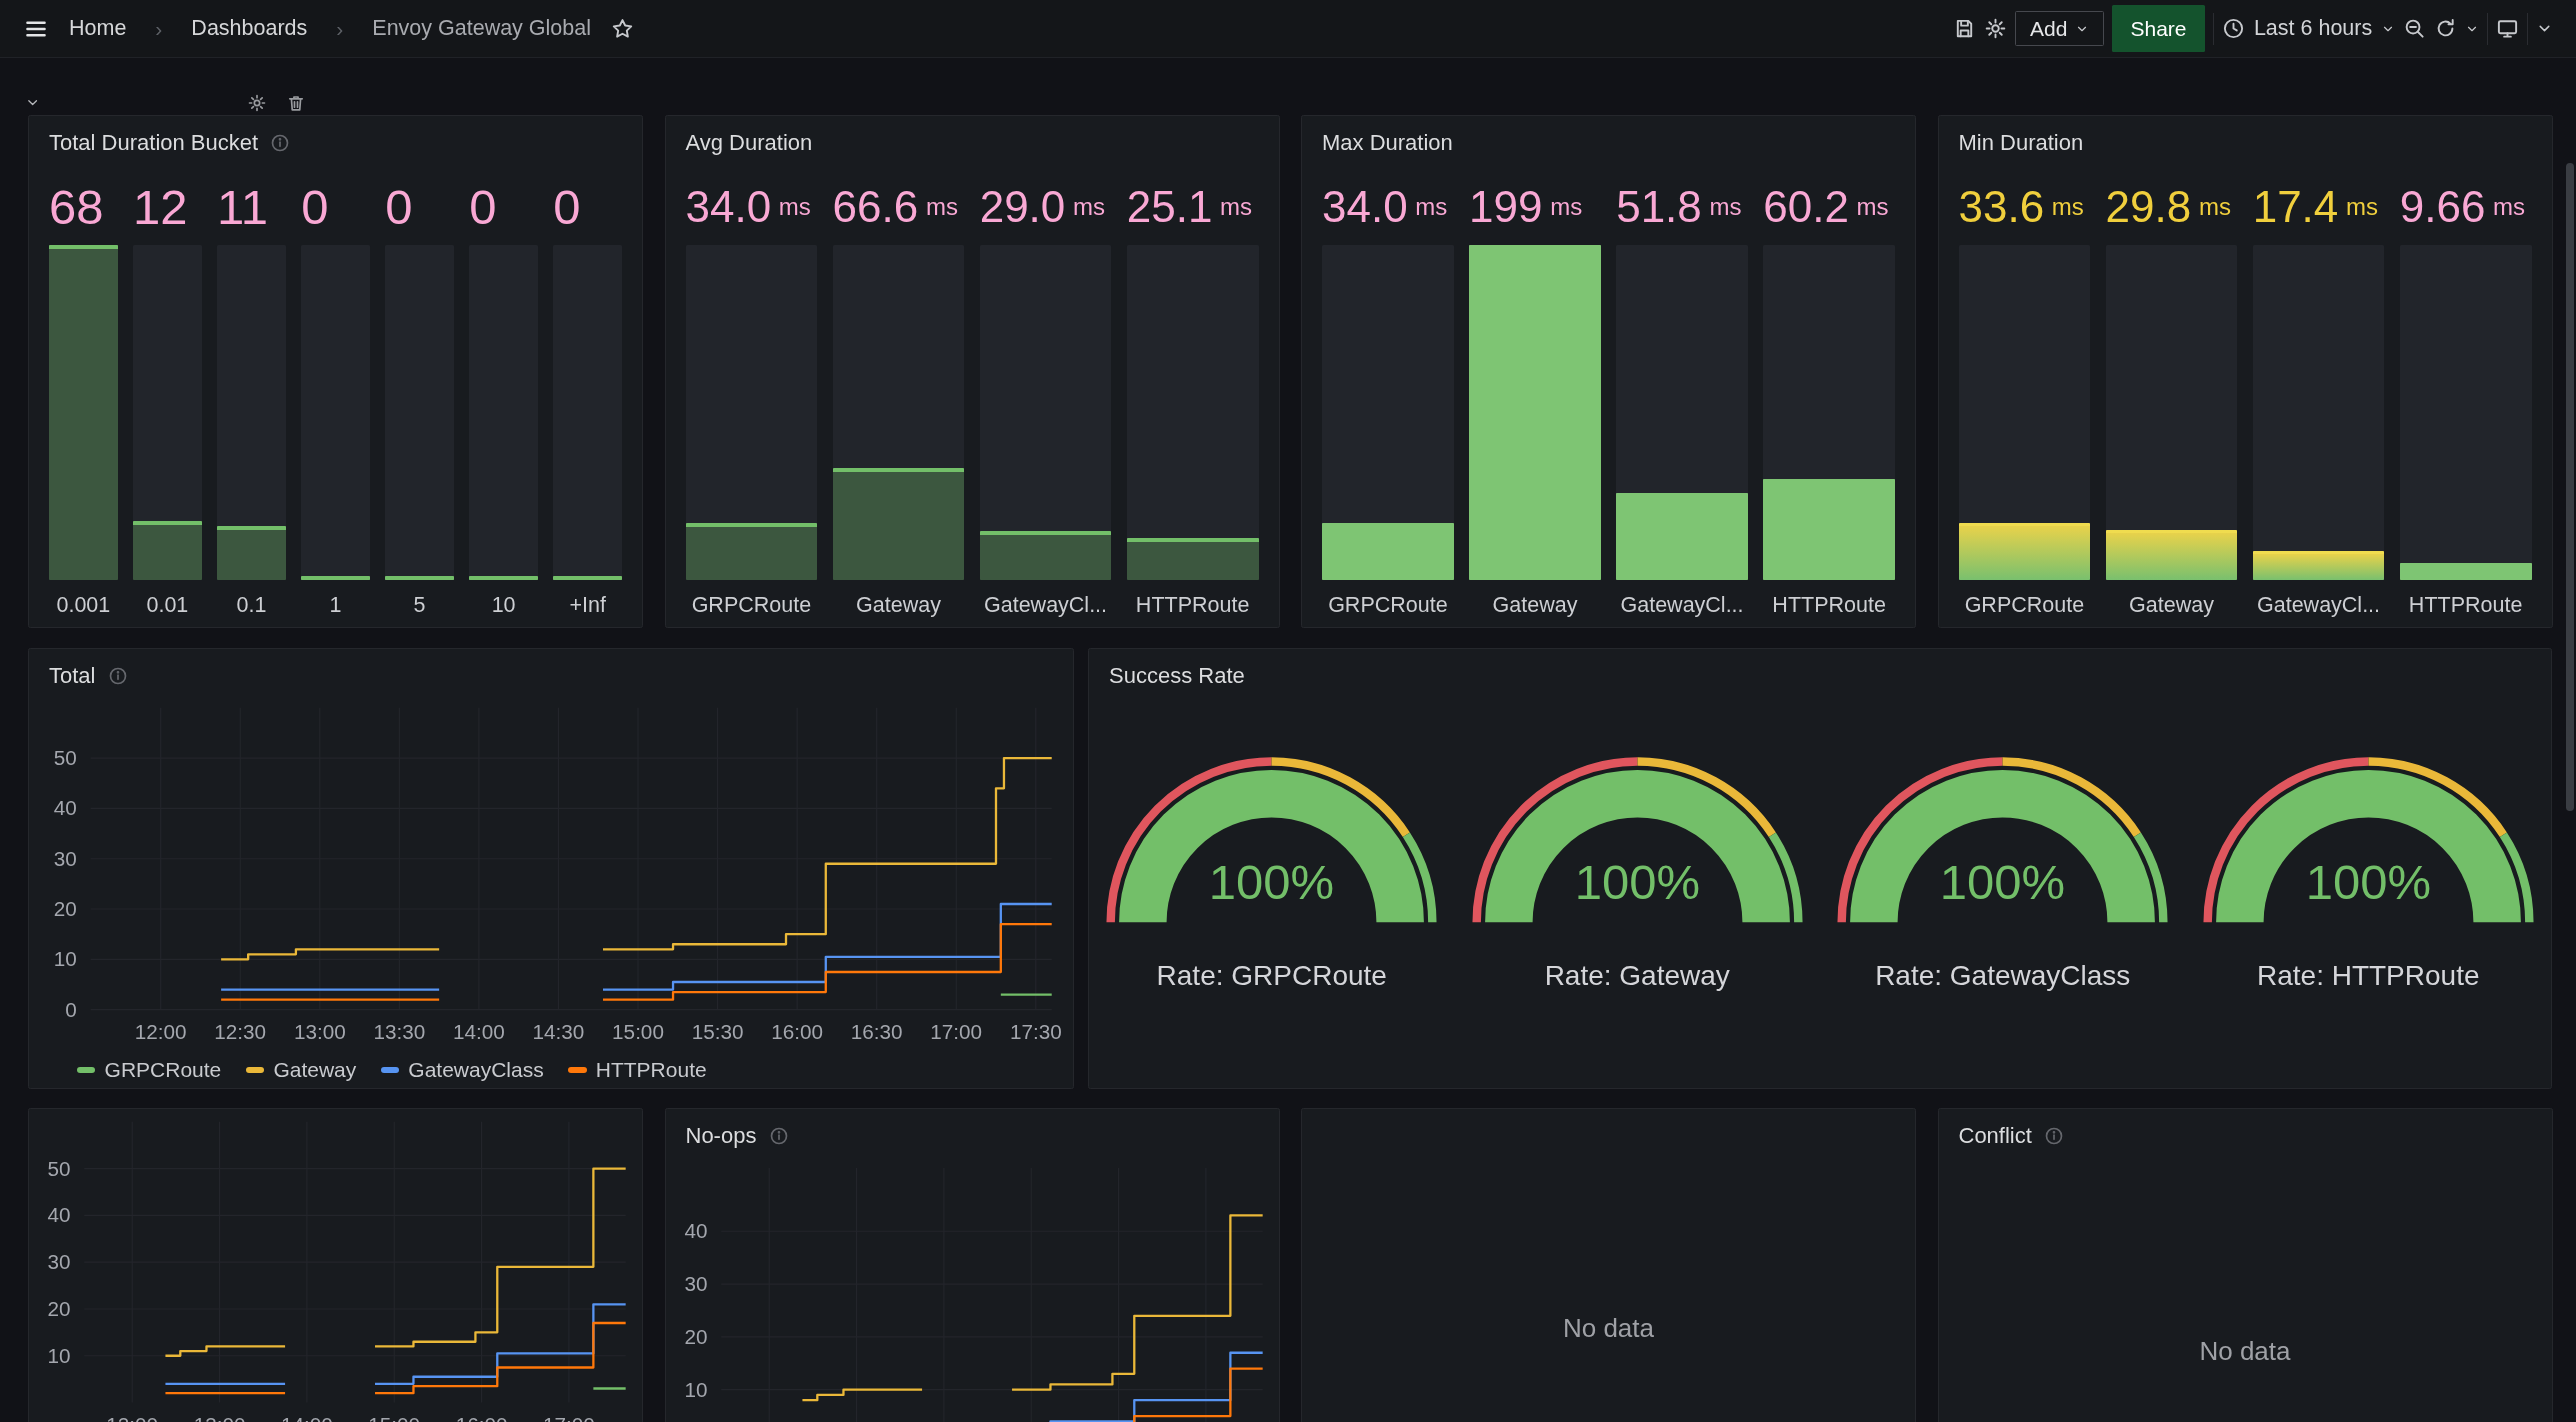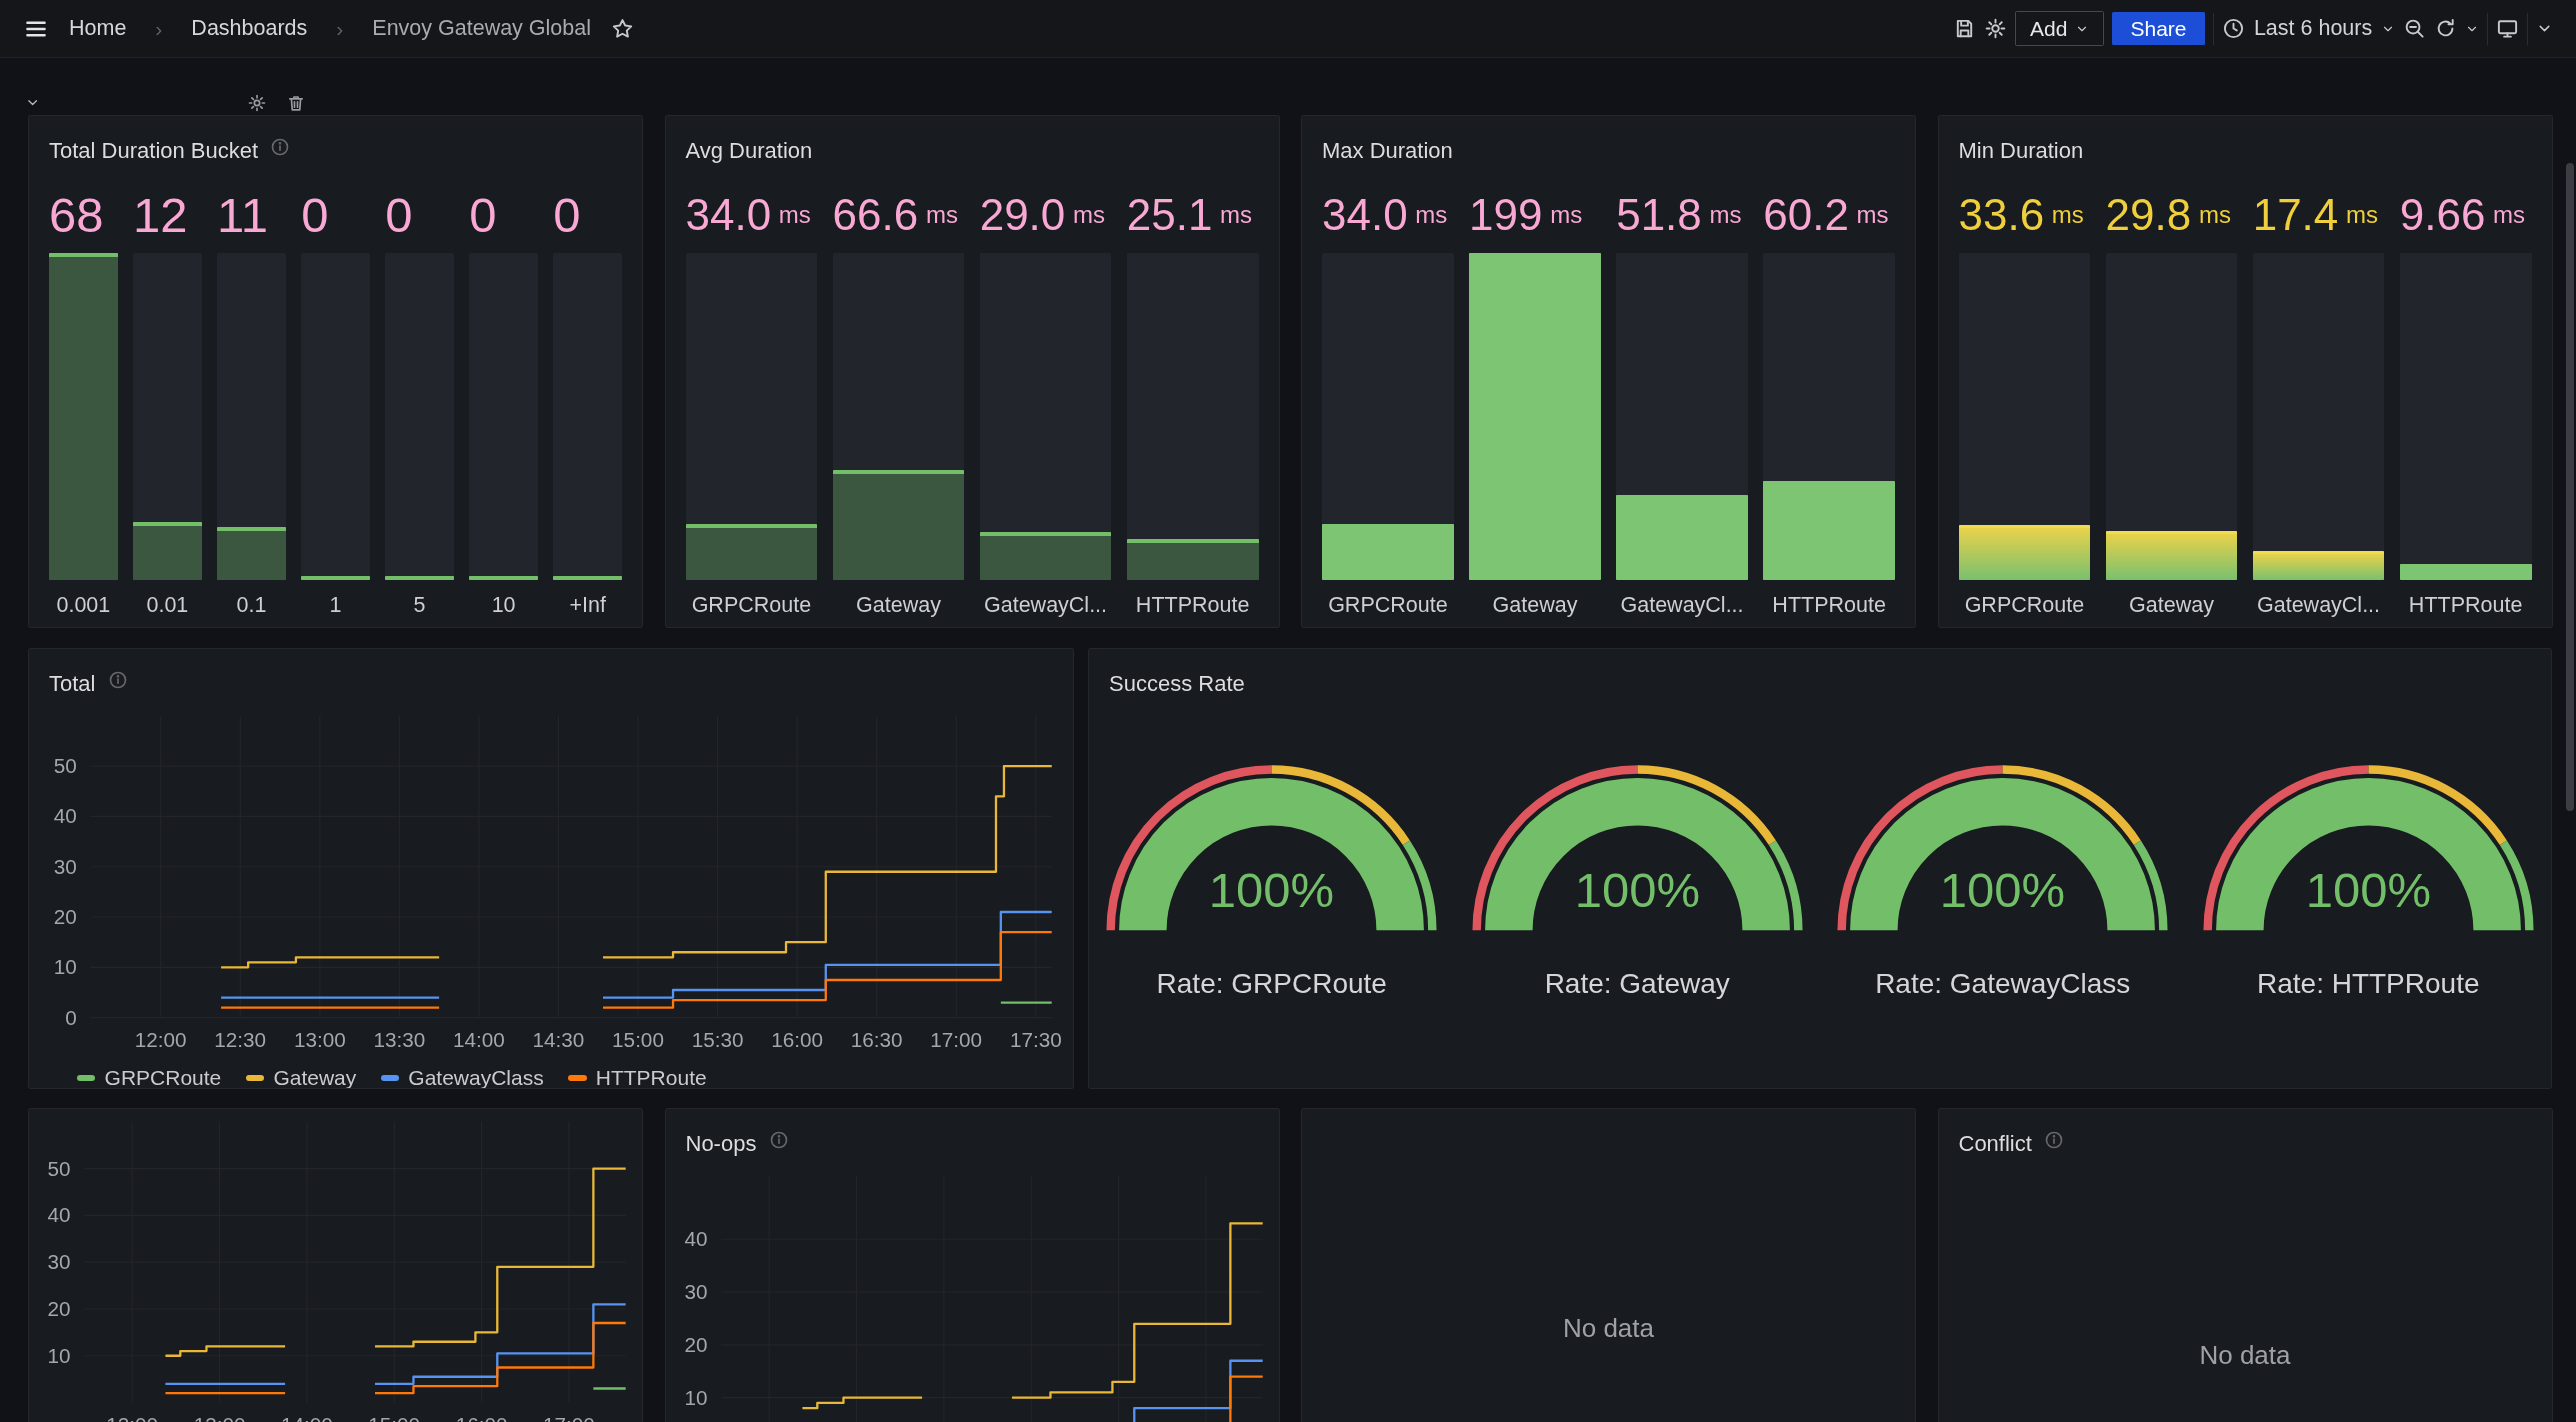--- a/index.html
+++ b/index.html
@@ -13,39 +13,39 @@
     border-bottom:0.8px solid #202227; display:flex; align-items:center; padding:0 23px; z-index:5; }
   .tb-left { display:flex; align-items:center; gap:20px; }
   .breadcrumb { display:flex; align-items:center; gap:29px; font-size:21.5px; }
   .crumb { color:#D6D7D9; cursor:pointer; }
   .crumb.current { color:#A9ABB0; }
   .crumb-sep { color:#5E6167; font-size:21px; }
   .tb-right { margin-left:auto; display:flex; align-items:center; gap:8px; }
   .tb-divider { width:0.8px; height:32px; background:#2A2C31; }
   .btn-add { display:flex; align-items:center; gap:7.7px; height:35px; padding:0 14px;
     border:0.8px solid #46484E; border-radius:1.5px; font-size:21px; color:#E6E7E9; background:transparent; cursor:pointer; }
-  .btn-share { display:flex; align-items:center; height:33px; padding:0 18.4px; border:none;
-    border-radius:1.5px; font-size:21px; font-weight:500; color:#FFFFFF; background:#1d4ed8; cursor:pointer; }
+  .btn-share { display:flex; align-items:center; height:47px; padding:0 18.4px; border:none;
+    border-radius:1.5px; font-size:21px; font-weight:500; color:#FFFFFF; background:#14532d; cursor:pointer; }
   .time-picker { display:flex; align-items:center; gap:9.2px; font-size:21.5px; color:#D2D4D7; cursor:pointer; }
 
   
   .row-head { position:absolute; top:66px; left:24.5px; display:flex; align-items:center; gap:18.4px; }
   .row-title { font-size:24px; font-weight:600; color:#E9EAEB;margin-top:45px; }
   .row-head .hicon { opacity:.75; cursor:pointer; }
 
   
   .grid-row { position:absolute; left:28px; display:grid; }
   .row1 { top:115px; grid-template-columns:repeat(4,615px); gap:21.5px; height:513px; }
   .row2 { top:648px; grid-template-columns:1046px 1464px; gap:14px; height:441px; }
   .row3 { top:1108px; grid-template-columns:repeat(4,615px); gap:21.5px; height:441px; }
 
   .panel { background:#181B1F; border:0.8px solid #25272C; border-radius:2.3px;
     display:flex; flex-direction:column; overflow:hidden; }
   .panel-head { display:flex; align-items:center; gap:12.3px; padding:14px 20px 6.1px; }
-  .panel-title { font-size:22px; font-weight:500; color:#DCDDDF; cursor:pointer;margin-top:8px; }
+  .panel-title { font-size:22px; font-weight:500; color:#DCDDDF; cursor:pointer; }
   .info-ic { opacity:.65; cursor:pointer; }
 
   
   .stat-body { flex:1; display:flex; gap:15.3px; padding:6.1px 20px 9.2px; }
   .stat-col { flex:1; display:flex; flex-direction:column; min-width:0; }
   .stat-value { height:77px; display:flex; align-items:center; gap:7.7px; font-size:44px; white-space:nowrap; }
   .bucket .stat-value { font-size:49px; }
   .stat-value.green { color:#f9a8d4; }
   .stat-value.yellow { color:#F0CF3D; }
   .stat-unit { font-size:24px; }

